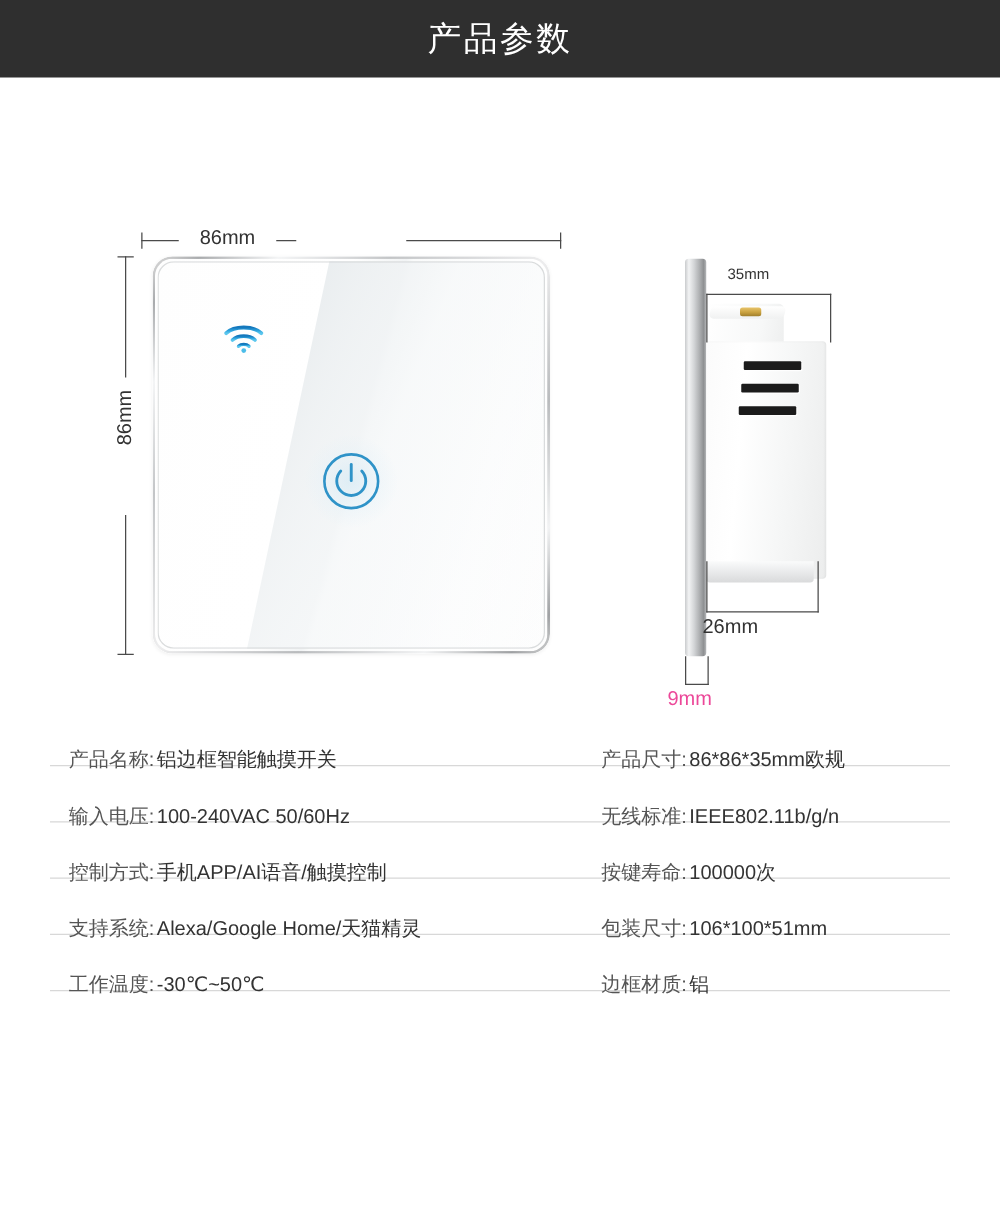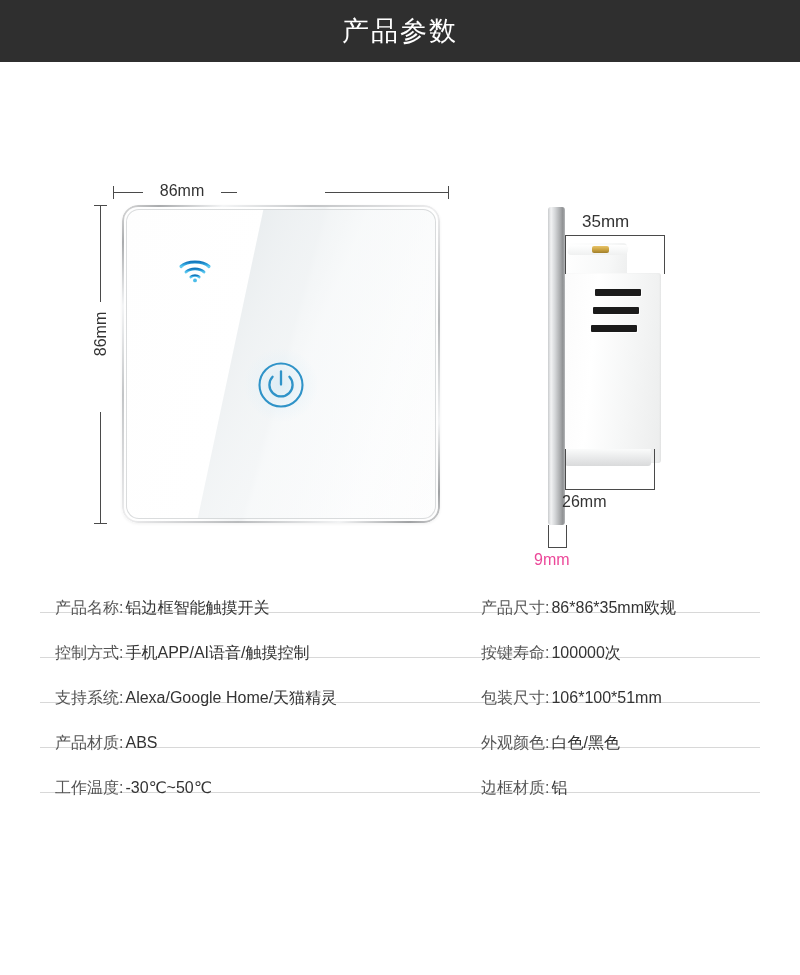--- a/index.html
+++ b/index.html
@@ -307,21 +307,21 @@
     left: 17px;
     top: 28px;
     width: 98px;
     height: 38px;
     border-width: 1px 1px 0 1px;
   }
   .dim-label-35 {
     position: absolute;
     left: 34px;
     top: 6px;
-    font-size: 17px;
+    font-size: 12px;
     color: #333333;
     line-height: 1;
   }
   .bracket-26 {
     left: 17px;
     top: 242px;
     width: 88px;
     height: 40px;
     border-width: 0 1px 1px 1px;
   }
@@ -474,20 +474,30 @@
     <div class="spec-cell left">
       <span class="spec-label">产品名称:</span>
       <span class="spec-value">铝边框智能触摸开关</span>
     </div>
     <div class="spec-cell right">
       <span class="spec-label">产品尺寸:</span>
       <span class="spec-value">86*86*35mm欧规</span>
     </div>
   </div>
 
+  <div class="spec-row">
+    <div class="spec-cell left">
+      <span class="spec-label">输入电压:</span>
+      <span class="spec-value">100-240VAC 50/60Hz</span>
+    </div>
+    <div class="spec-cell right">
+      <span class="spec-label">无线标准:</span>
+      <span class="spec-value">IEEE802.11b/g/n</span>
+    </div>
+  </div>
 
   <div class="spec-row">
     <div class="spec-cell left">
       <span class="spec-label">控制方式:</span>
       <span class="spec-value">手机APP/AI语音/触摸控制</span>
     </div>
     <div class="spec-cell right">
       <span class="spec-label">按键寿命:</span>
       <span class="spec-value">100000次</span>
     </div>
@@ -497,30 +507,20 @@
     <div class="spec-cell left">
       <span class="spec-label">支持系统:</span>
       <span class="spec-value">Alexa/Google Home/天猫精灵</span>
     </div>
     <div class="spec-cell right">
       <span class="spec-label">包装尺寸:</span>
       <span class="spec-value">106*100*51mm</span>
     </div>
   </div>
 
-  <div class="spec-row">
-    <div class="spec-cell left">
-      <span class="spec-label">产品材质:</span>
-      <span class="spec-value">ABS</span>
-    </div>
-    <div class="spec-cell right">
-      <span class="spec-label">外观颜色:</span>
-      <span class="spec-value">白色/黑色</span>
-    </div>
-  </div>
 
   <div class="spec-row">
     <div class="spec-cell left">
       <span class="spec-label">工作温度:</span>
       <span class="spec-value">-30℃~50℃</span>
     </div>
     <div class="spec-cell right">
       <span class="spec-label">边框材质:</span>
       <span class="spec-value">铝</span>
     </div>

